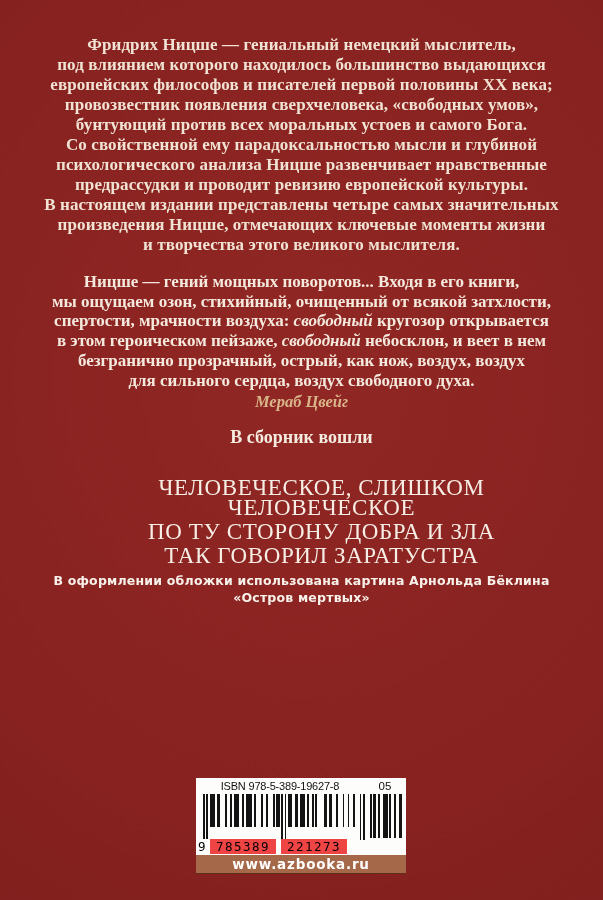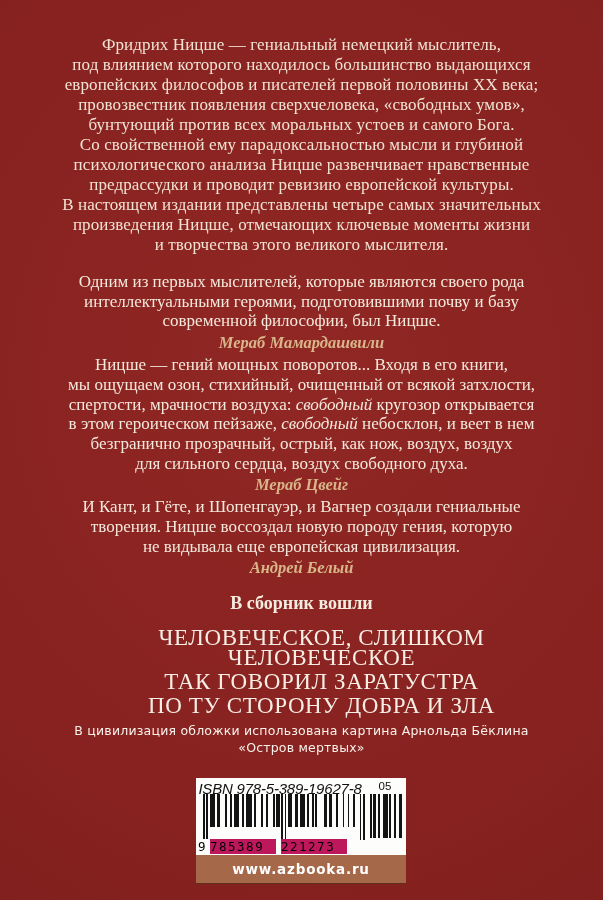--- a/index.html
+++ b/index.html
@@ -10,21 +10,21 @@
     overflow:hidden;
   }
   .cover{
     position:relative;
     width:603px;height:900px;
     background:radial-gradient(ellipse 120% 90% at 50% 42%, #902724 0%, #872220 55%, #7a1e1b 100%);
     box-sizing:border-box;
     padding-top:35px;
     text-align:center;
   }
-  .pre{white-space:pre-line;}
+  .pre{white-space:pre-line;font-weight:bold;}
   .intro{
     color:#f1e3d3;
     font-size:17px;
     line-height:20px;
     letter-spacing:0.1px;
   }
   .quotes{margin-top:17px;}
   .quote-text{
     color:#f4e9dc;
     font-size:17px;
@@ -39,21 +39,21 @@
     line-height:20px;
     margin:2px 0 2px;
   }
   .collection-label{
     margin-top:14px;
     color:#f5ece0;
     font-size:18px;
     font-weight:bold;
     line-height:22px;
   }
-  .collection-titles{margin-top:14px;padding-left:40px;}
+  .collection-titles{margin-top:30px;padding-left:40px;}
   .book-title{
     color:#f6eee4;
     font-size:23px;
     line-height:20px;
     letter-spacing:0.6px;
     margin-bottom:4px;
     font-weight:normal;
   }
   .cover-credit{
     margin-top:7px;
@@ -77,23 +77,22 @@
   }
   .isbn-row{
     position:absolute;top:2px;left:0;right:0;
     display:flex;
     font-family:"Liberation Sans", sans-serif;
     color:#111;
   }
   .isbn-label{
     flex:0 0 168px;
     text-align:center;
-    font-size:15px;
+    font-size:11px;
     letter-spacing:-0.2px;
-    font-style:italic;
   }
   .addon-label{
     flex:1;
     text-align:center;
     font-size:11.5px;
   }
   .bc-main{
     position:absolute;left:7px;top:16px;
     width:162px;height:46px;
     display:flex;align-items:flex-start;
@@ -110,24 +109,24 @@
   .bc-module.bar{background:#141414;}
   .digits-row{
     position:absolute;left:2px;bottom:1px;
     width:180px;
     display:flex;
     font-family:"DejaVu Sans Mono", monospace;
     font-size:12.5px;
     color:#000;
   }
   .digit-first{flex:0 0 12px;background:#fdfdfc;}
-  .digit-group{flex:0 0 66px;background:#be185d;letter-spacing:1.5px;margin:0 5px 0 0;}
+  .digit-group{flex:0 0 66px;text-align:center;background:#ef4444;letter-spacing:1.5px;margin:0 5px 0 0;}
   .digit-group:last-child{margin:0;}
   .website-strip{
-    width:210px;height:29px;
+    width:210px;height:19px;
     background:#a5694a;
     border-bottom:1px solid #5f2f1e;
     box-sizing:border-box;
     display:flex;align-items:center;justify-content:center;
     font-family:"DejaVu Sans", sans-serif;
     font-weight:bold;
     font-size:13.5px;
     letter-spacing:0.8px;
     color:#ffffff;
   }
@@ -144,51 +143,39 @@
 бунтующий против всех моральных устоев и самого Бога.
 Со свойственной ему парадоксальностью мысли и глубиной
 психологического анализа Ницше развенчивает нравственные
 предрассудки и проводит ревизию европейской культуры.
 В настоящем издании представлены четыре самых значительных
 произведения Ницше, отмечающих ключевые моменты жизни
 и творчества этого великого мыслителя.</div>
 
   <div class="quotes">
 
-    <div>
-      <div class="quote-text pre">Одним из первых мыслителей, которые являются своего рода
-интеллектуальными героями, подготовившими почву и базу
-современной философии, был Ницше.</div>
-      <div class="quote-author">Мераб Мамардашвили</div>
-    </div>
 
     <div>
       <div class="quote-text pre">Ницше — гений мощных поворотов... Входя в его книги,<br>мы ощущаем озон, стихийный, очищенный от всякой затхлости,<br>спертости, мрачности воздуха: <i>свободный</i> кругозор открывается<br>в этом героическом пейзаже, <i>свободный</i> небосклон, и веет в нем<br>безгранично прозрачный, острый, как нож, воздух, воздух<br>для сильного сердца, воздух свободного духа.</div>
       <div class="quote-author">Мераб Цвейг</div>
     </div>
 
-    <div>
-      <div class="quote-text pre">И Кант, и Гёте, и Шопенгауэр, и Вагнер создали гениальные
-творения. Ницше воссоздал новую породу гения, которую
-не видывала еще европейская цивилизация.</div>
-      <div class="quote-author">Андрей Белый</div>
-    </div>
 
   </div>
 
   <div class="collection-label">В сборник вошли</div>
 
   <div class="collection-titles">
     <div class="book-title pre">ЧЕЛОВЕЧЕСКОЕ, СЛИШКОМ
 ЧЕЛОВЕЧЕСКОЕ</div>
+    <div class="book-title">ПО ТУ СТОРОНУ ДОБРА И ЗЛА</div>
     <div class="book-title">ТАК ГОВОРИЛ ЗАРАТУСТРА</div>
-    <div class="book-title">ПО ТУ СТОРОНУ ДОБРА И ЗЛА</div>
   </div>
 
-  <div class="cover-credit pre">В цивилизация обложки использована картина Арнольда Бёклина
+  <div class="cover-credit pre">В оформлении обложки использована картина Арнольда Бёклина
 «Остров мертвых»</div>
 
   <div class="barcode-wrap">
     <div class="barcode-panel">
       <div class="isbn-row">
         <span class="isbn-label">ISBN 978-5-389-19627-8</span>
         <span class="addon-label">05</span>
       </div>
       <div class="bc-main">
           <span class="bc-module bar long"></span>

